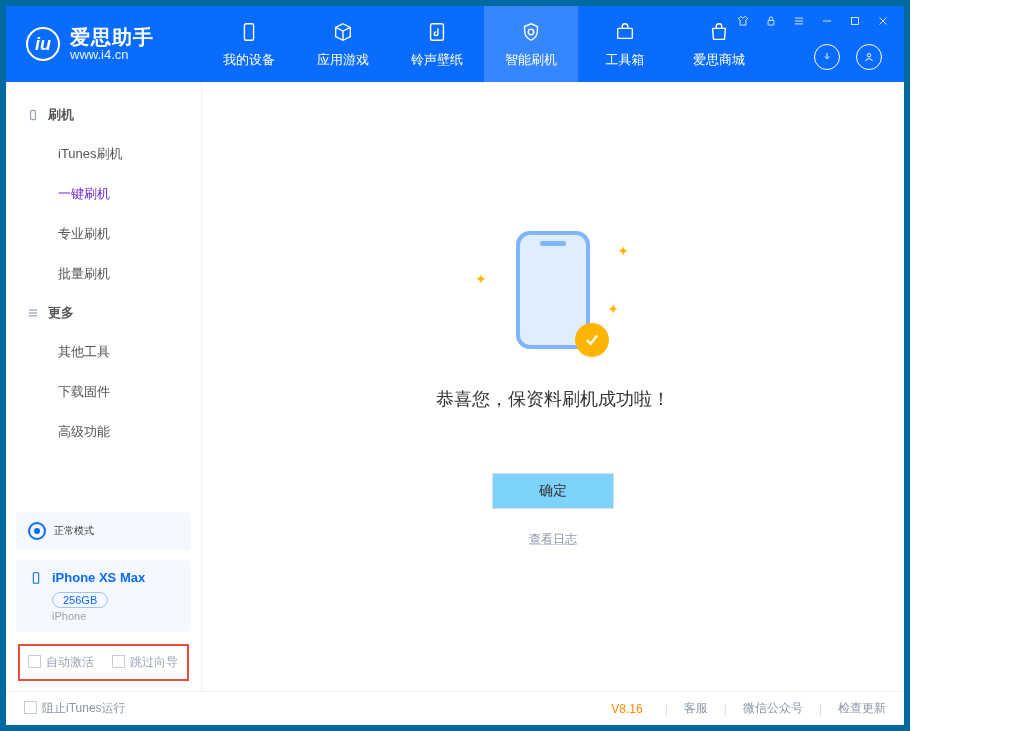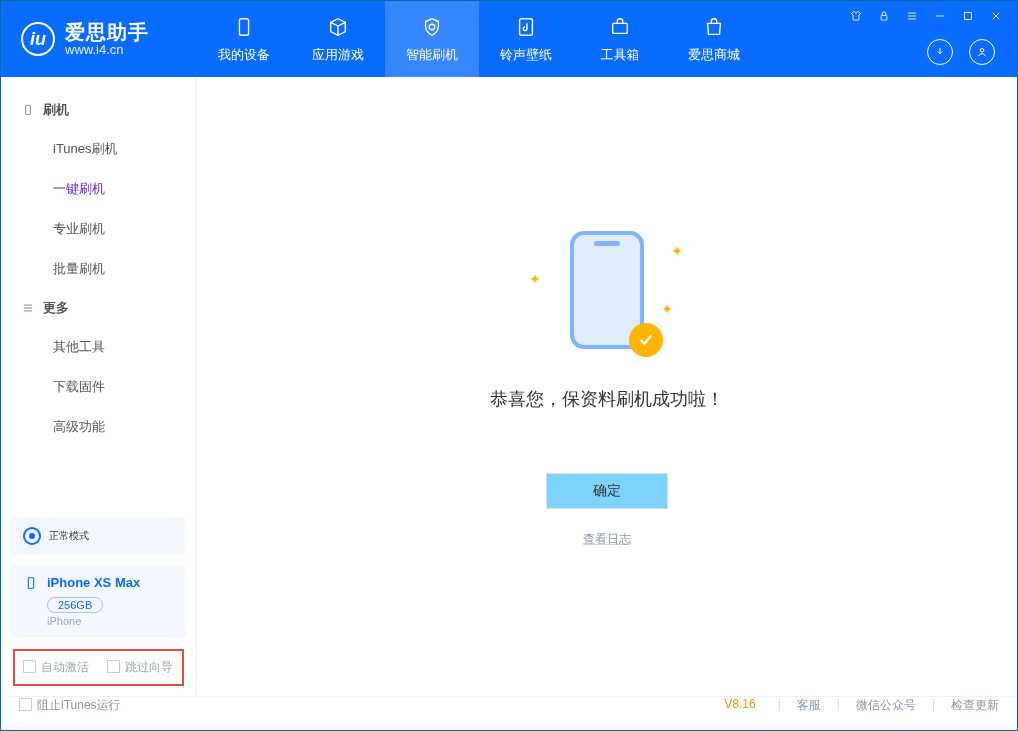--- a/index.html
+++ b/index.html
@@ -1,17 +1,17 @@
 <!DOCTYPE html>
 <html><head>
 <meta charset="utf-8">
 <style>
 * { margin: 0; padding: 0; box-sizing: border-box; font-family: "Microsoft YaHei", "PingFang SC", sans-serif; }
 body { background: #fff; }
-.app-window { width: 1018px; height: 731px; border: 1px solid #0369a1; display: flex; flex-direction: column; background: #fff; }
+.app-window { width: 910px; height: 731px; border: 6px solid #0369a1; display: flex; flex-direction: column; background: #fff; }
 
 
 .titlebar       { height: 76px; background: linear-gradient(180deg,#0a6cff 0%,#0a6cff 100%); display: flex; align-items: stretch; color:#fff; position:relative; }
 .brand          { width:196px; display:flex; align-items:center; padding-left:20px; gap:10px; }
 .brand-logo     { width:34px; height:34px; border:2px solid #fff; border-radius:50%; display:flex; align-items:center; justify-content:center; font-weight:bold; font-size:18px; font-style:italic; }
 .brand-text     { line-height:1.1; }
 .brand-title    { font-size:20px; font-weight:600; letter-spacing:1px; }
 .brand-sub      { font-size:13px; opacity:.9; }
 
 .tabs           { display:flex; }
@@ -57,21 +57,21 @@
 .phone::before  { content:""; position:absolute; top:6px; left:50%; transform:translateX(-50%); width:26px; height:5px; background:#7fb4ff; border-radius:3px;}
 .check-badge    { position:absolute; right:34px; bottom:8px; width:34px; height:34px; background:#ffb400; border-radius:50%; display:flex; align-items:center; justify-content:center;}
 .check-badge svg{ width:18px; height:18px; stroke:#fff; fill:none; stroke-width:3;}
 .spark          { position:absolute; color:#ffb400; font-size:14px;}
 .spark.s1{ left:12px; top:46px;} .spark.s2{ right:14px; top:18px;} .spark.s3{ right:24px; bottom:48px;}
 .main-msg       { font-size:18px; color:#333; }
 .ok-btn         { padding:8px 46px; border:1px solid #d8dee8; background:#7dd3fc; font-size:14px; color:#333; cursor:pointer;margin-top:40px;}
 .log-link       { font-size:12px; color:#8a95a6; cursor:pointer; text-decoration:underline; text-decoration-color:#cfd6e2;}
 
 
-.footer         { height:34px; border-top:1px solid #eef1f5; display:flex; padding:0 18px; font-size:12px; color:#8a95a6; gap:10px;}
+.footer         { height:34px; border-top:1px solid #eef1f5; display:flex; align-items:center; padding:0 18px; font-size:12px; color:#8a95a6; gap:10px;}
 .footer .spacer { flex:1; }
 .footer .ver    { color:#ff8a00; margin-right:6px;}
 .footer .sep    { color:#d8dee8; padding:0 6px;}
 .footer a       { color:#8a95a6; cursor:pointer;}
 </style>
 </head>
 <body>
 
 <div class="app-window">
 
@@ -95,37 +95,37 @@
       </div>
       <div class="tab">
         <span class="tab-icon">
             <svg viewBox="0 0 24 24">
               <path d="M12 3l8 4v10l-8 4-8-4V7z"></path>
               <path d="M4 7l8 4 8-4M12 11v10"></path>
             </svg>
           </span>
         <span>应用游戏</span>
       </div>
+      <div class="tab">
+        <span class="tab-icon">
+            <svg viewBox="0 0 24 24">
+              <rect x="5" y="3" width="14" height="18" rx="2"></rect>
+              <path d="M13 8v6a2 2 0 1 1-2-2"></path>
+            </svg>
+          </span>
+        <span>铃声壁纸</span>
+      </div>
       <div class="tab active">
         <span class="tab-icon">
             <svg viewBox="0 0 24 24">
               <path d="M12 3l7 3v5c0 5-3 8-7 10-4-2-7-5-7-10V6z"></path>
               <path d="M9 12a3 3 0 0 0 6 0M15 12a3 3 0 0 0-6 0"></path>
             </svg>
           </span>
         <span>智能刷机</span>
-      </div>
-      <div class="tab">
-        <span class="tab-icon">
-            <svg viewBox="0 0 24 24">
-              <rect x="5" y="3" width="14" height="18" rx="2"></rect>
-              <path d="M13 8v6a2 2 0 1 1-2-2"></path>
-            </svg>
-          </span>
-        <span>铃声壁纸</span>
       </div>
       <div class="tab">
         <span class="tab-icon">
             <svg viewBox="0 0 24 24">
               <rect x="4" y="8" width="16" height="11" rx="1"></rect>
               <path d="M9 8V6a3 3 0 0 1 6 0v2"></path>
             </svg>
           </span>
         <span>工具箱</span>
       </div>

